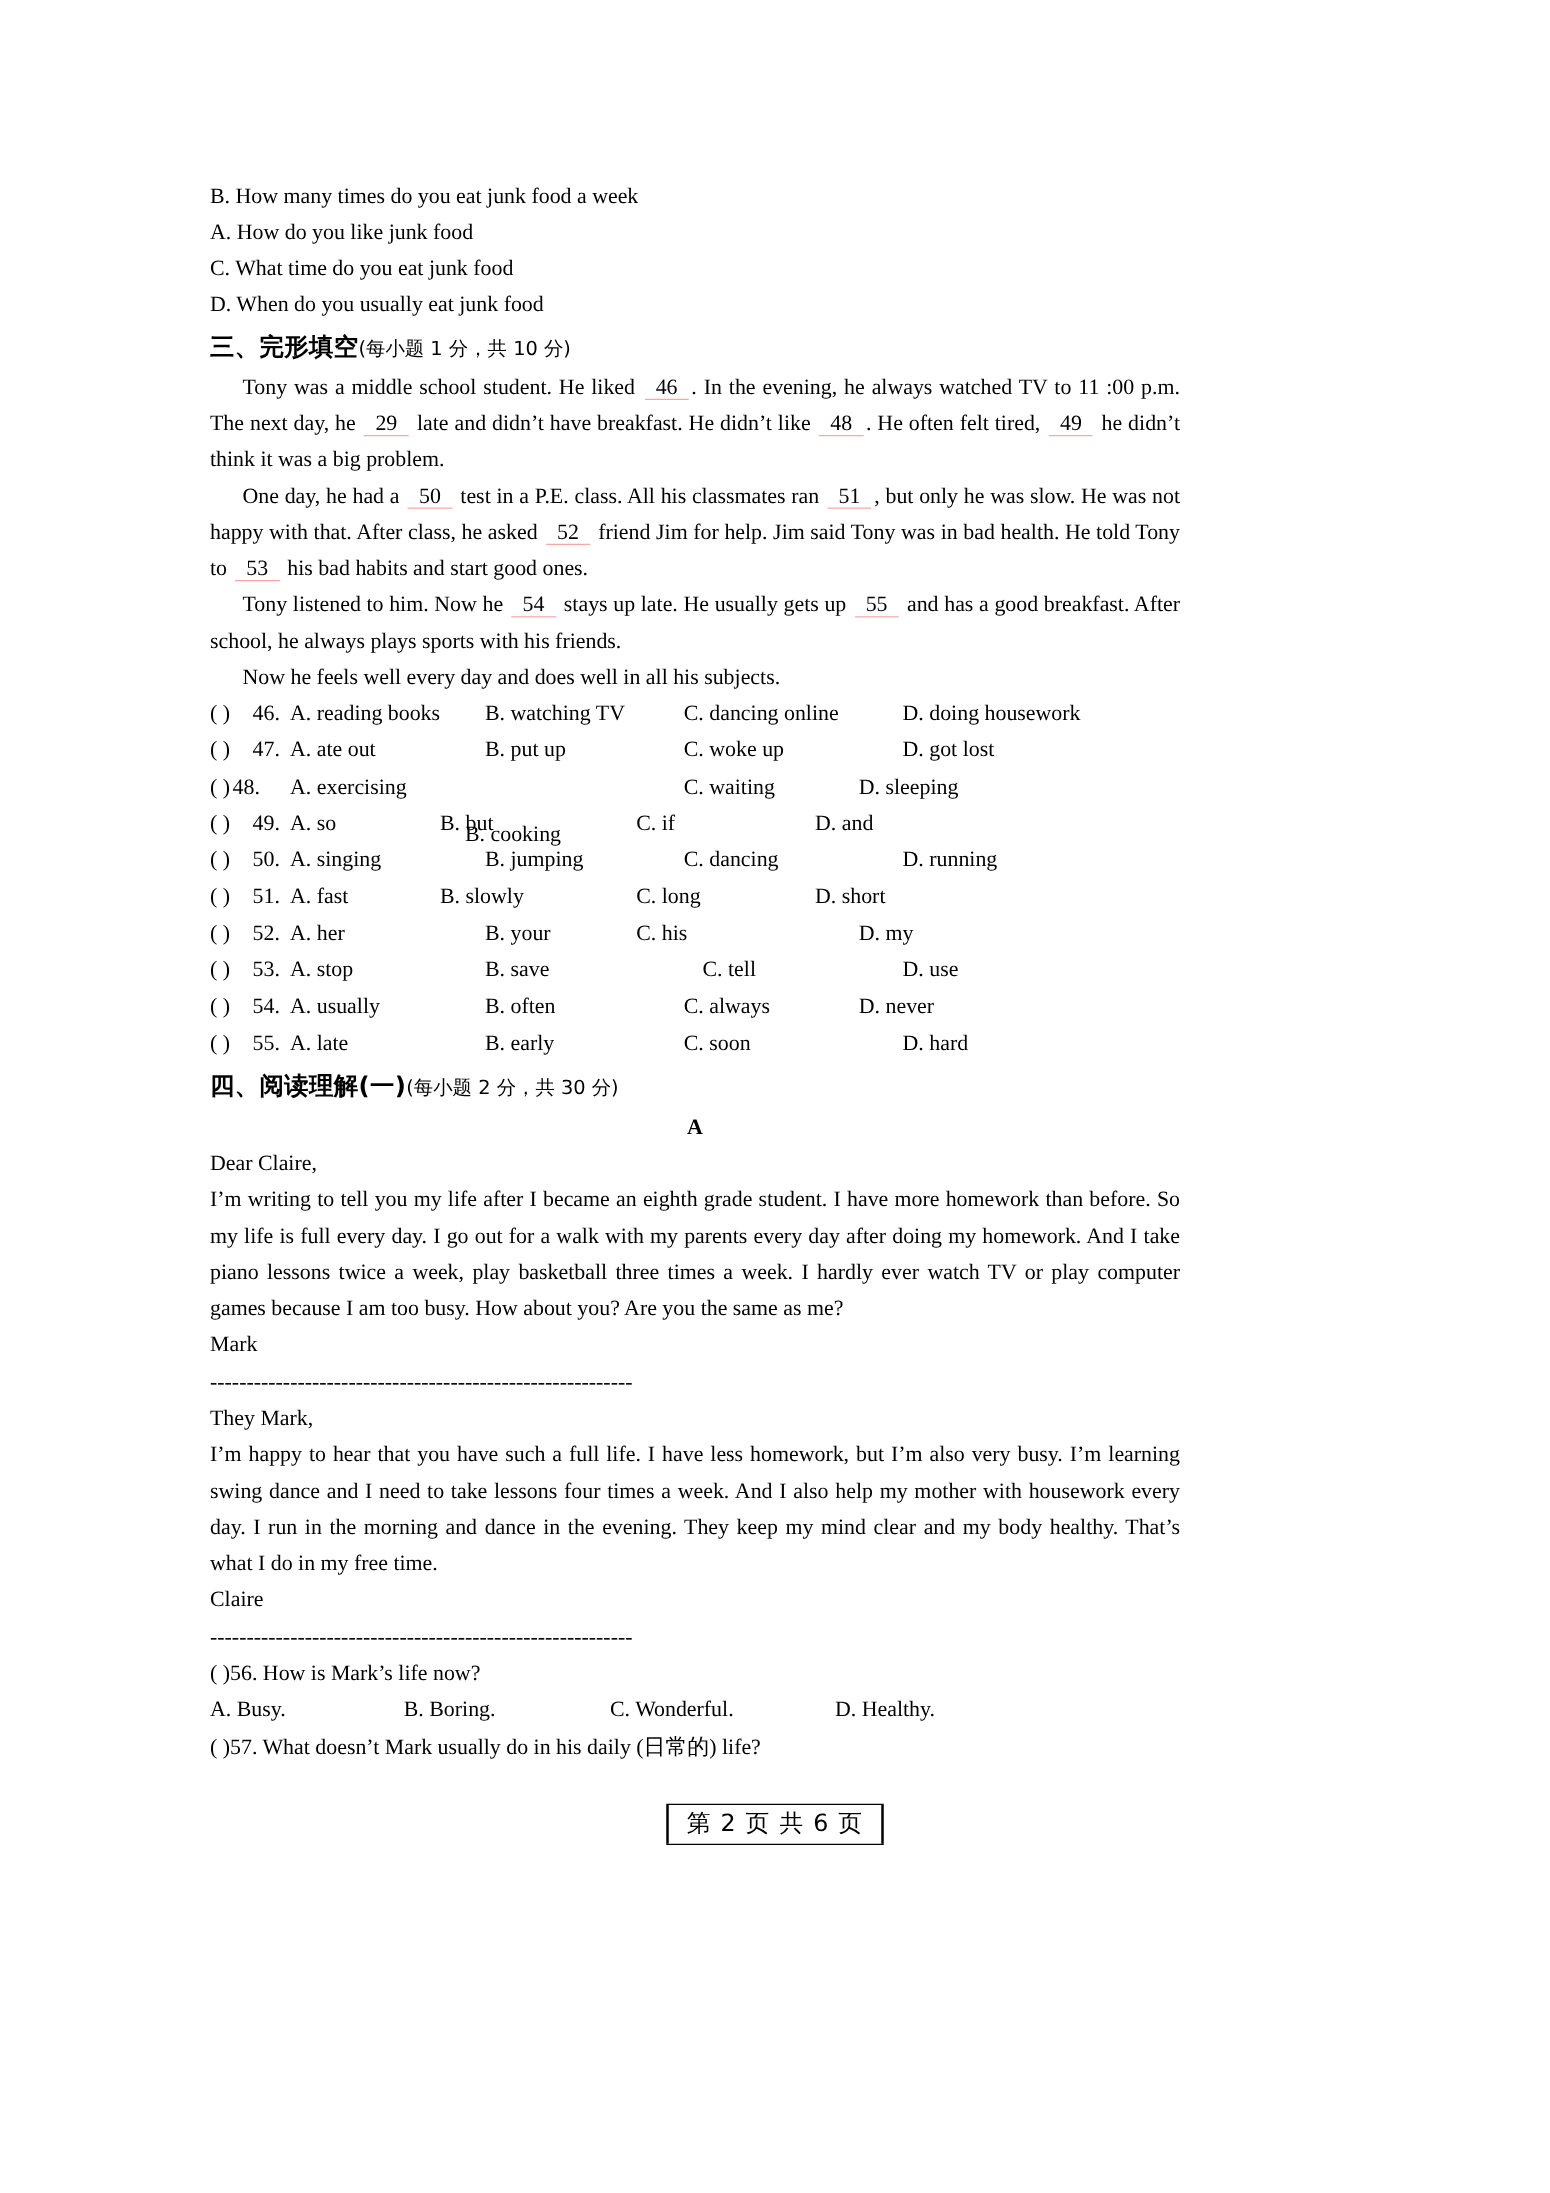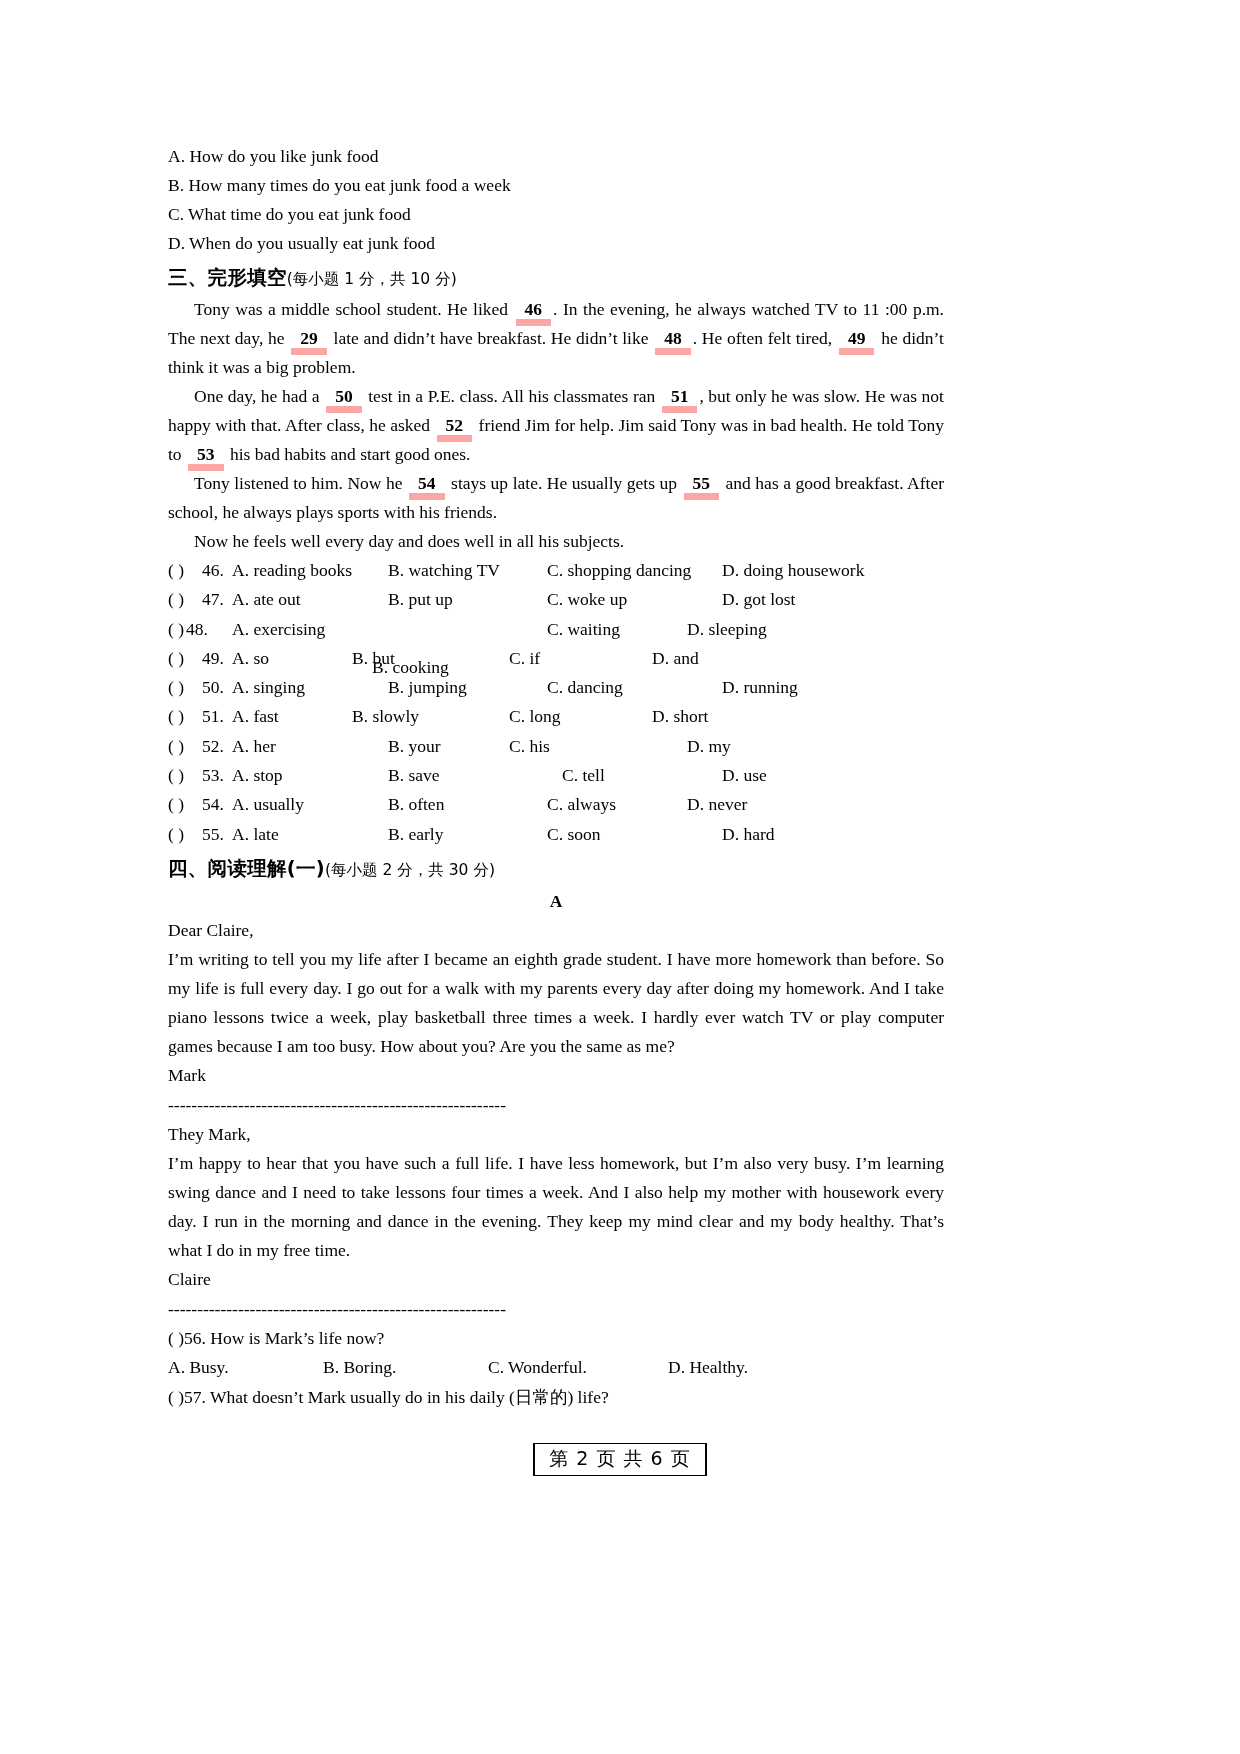--- a/index.html
+++ b/index.html
@@ -56,25 +56,24 @@
     font-size: 17.5px;
     line-height: 29px;
     text-align: justify;
     text-justify: inter-word;
     text-align-last: left;
     hyphens: none;
   }
   .para.indent { text-indent: 26px; }
 
   .blank {
-    border-bottom: 7px solid #fca5a5;
+    border-bottom: 1px solid #fca5a5;
     padding: 0 9px 0 9px;
     margin: 0 2px;
     text-decoration: none;
-    font-weight: bold;
   }
 
   .center-letter {
     text-align: center;
     font-weight: bold;
     font-size: 17.5px;
     line-height: 30px;
     font-family: "Liberation Serif", serif;
   }
 
@@ -114,22 +113,22 @@
   }
   .footer-inner::before { left: 0; }
   .footer-inner::after { right: 0; }
 </style>
 </head>
 <body>
 
 <div class="page">
 
   <div>
+    <div class="line">B. How many times do you eat junk food a week</div>
     <div class="line">A. How do you like junk food</div>
-    <div class="line">B. How many times do you eat junk food a week</div>
     <div class="line">C. What time do you eat junk food</div>
     <div class="line">D. When do you usually eat junk food</div>
   </div>
 
   <div class="sec-head">
     <span class="cn-bold">三、</span><span class="cn-bold">完形填空</span><span class="cn-note">(每小题 1 分，共 10 分)</span>
   </div>
 
   <div id="cloze-paragraphs">
       <div class="para indent">Tony was a middle school student. He liked <span class="blank">46</span>. In the evening, he always watched TV to 11 :00 p.m. The next day, he <span class="blank">29</span> late and didn’t have breakfast. He didn’t like <span class="blank">48</span>. He often felt tired, <span class="blank">49</span> he didn’t think it was a big problem.</div>
@@ -137,21 +136,21 @@
       <div class="para indent">Tony listened to him. Now he <span class="blank">54</span> stays up late. He usually gets up <span class="blank">55</span> and has a good breakfast. After school, he always plays sports with his friends.</div>
       <div class="para indent">Now he feels well every day and does well in all his subjects.</div>
     </div>
 
   <div id="cloze-questions">
       <div class="opt-line" style="position: relative; height: 29.3px;">
         <span style="position: absolute; left: 0px;">(    )</span>
         <span style="position: absolute; left: 34px;">46.</span>
         <span style="position: absolute; left: 64px; white-space: nowrap;">A. reading books</span>
         <span style="position: absolute; left: 220px; white-space: nowrap;">B. watching TV</span>
-        <span style="position: absolute; left: 379px; white-space: nowrap;">C. shopping dancing</span>
+        <span style="position: absolute; left: 379px; white-space: nowrap;">C. dancing online</span>
         <span style="position: absolute; left: 554px; white-space: nowrap;">D. doing housework</span>
       </div>
       <div class="opt-line" style="position: relative; height: 29.3px;">
         <span style="position: absolute; left: 0px;">(    )</span>
         <span style="position: absolute; left: 34px;">47.</span>
         <span style="position: absolute; left: 64px; white-space: nowrap;">A. ate out</span>
         <span style="position: absolute; left: 220px; white-space: nowrap;">B. put up</span>
         <span style="position: absolute; left: 379px; white-space: nowrap;">C. woke up</span>
         <span style="position: absolute; left: 554px; white-space: nowrap;">D. got lost</span>
       </div>

